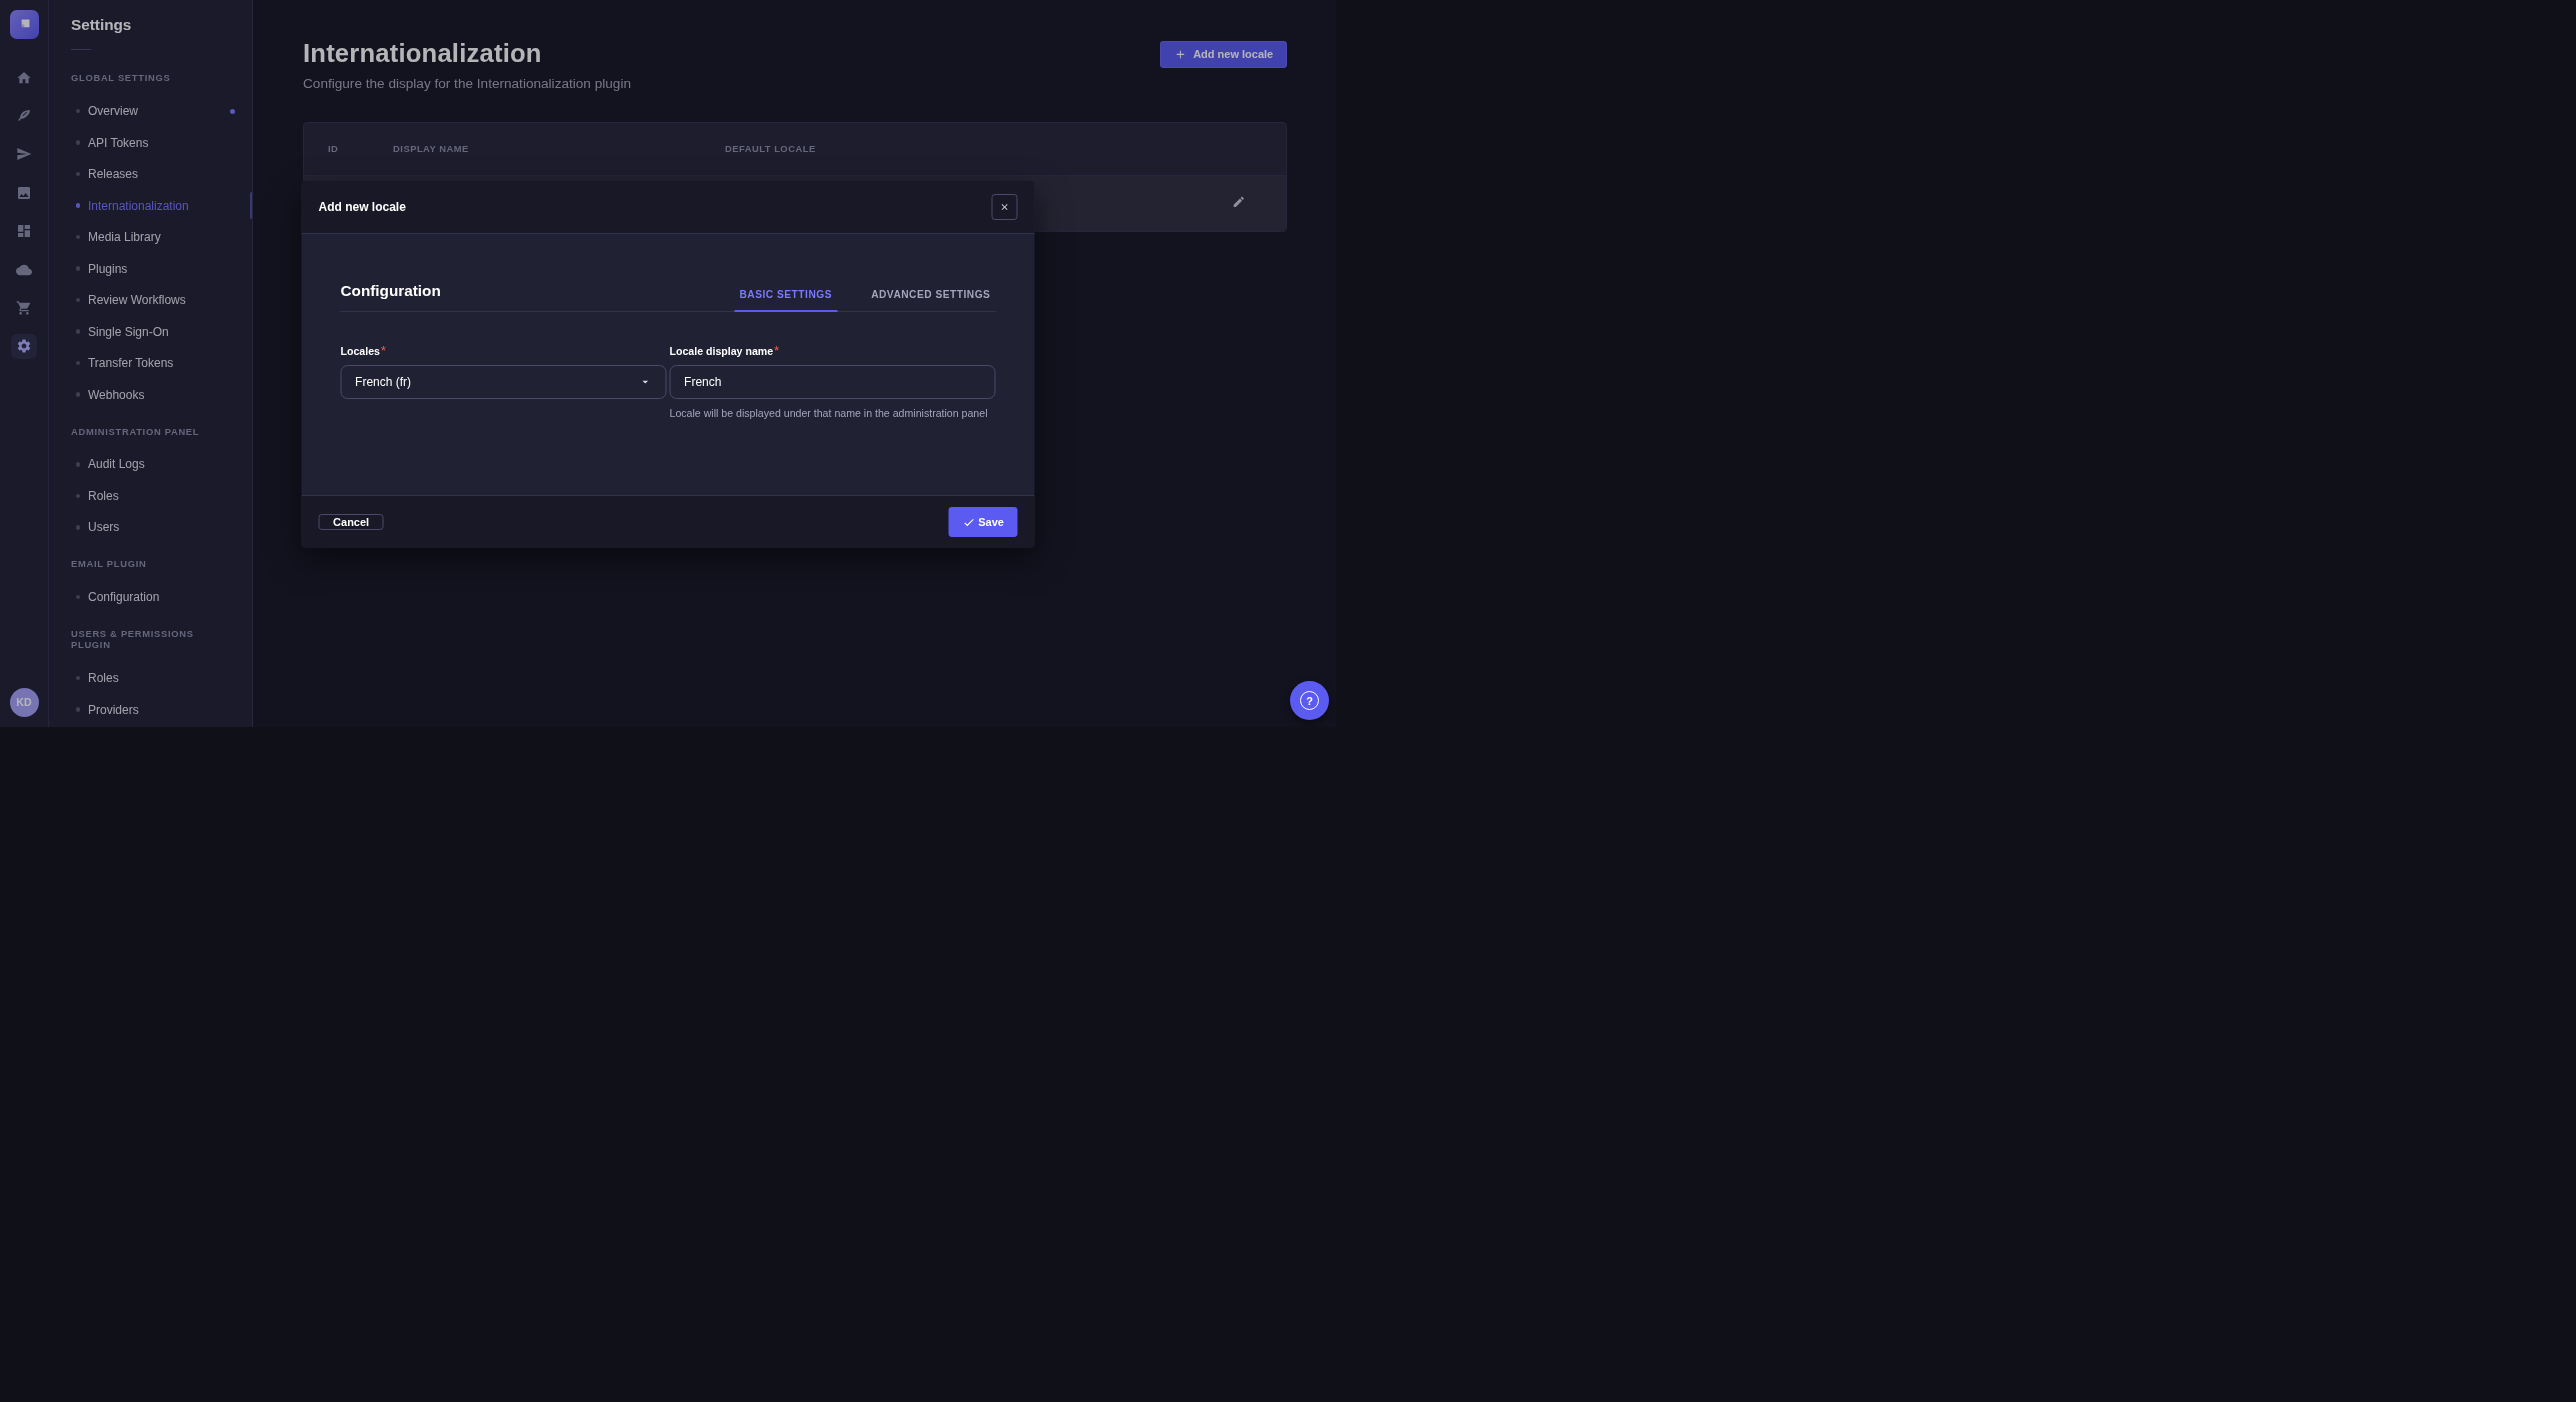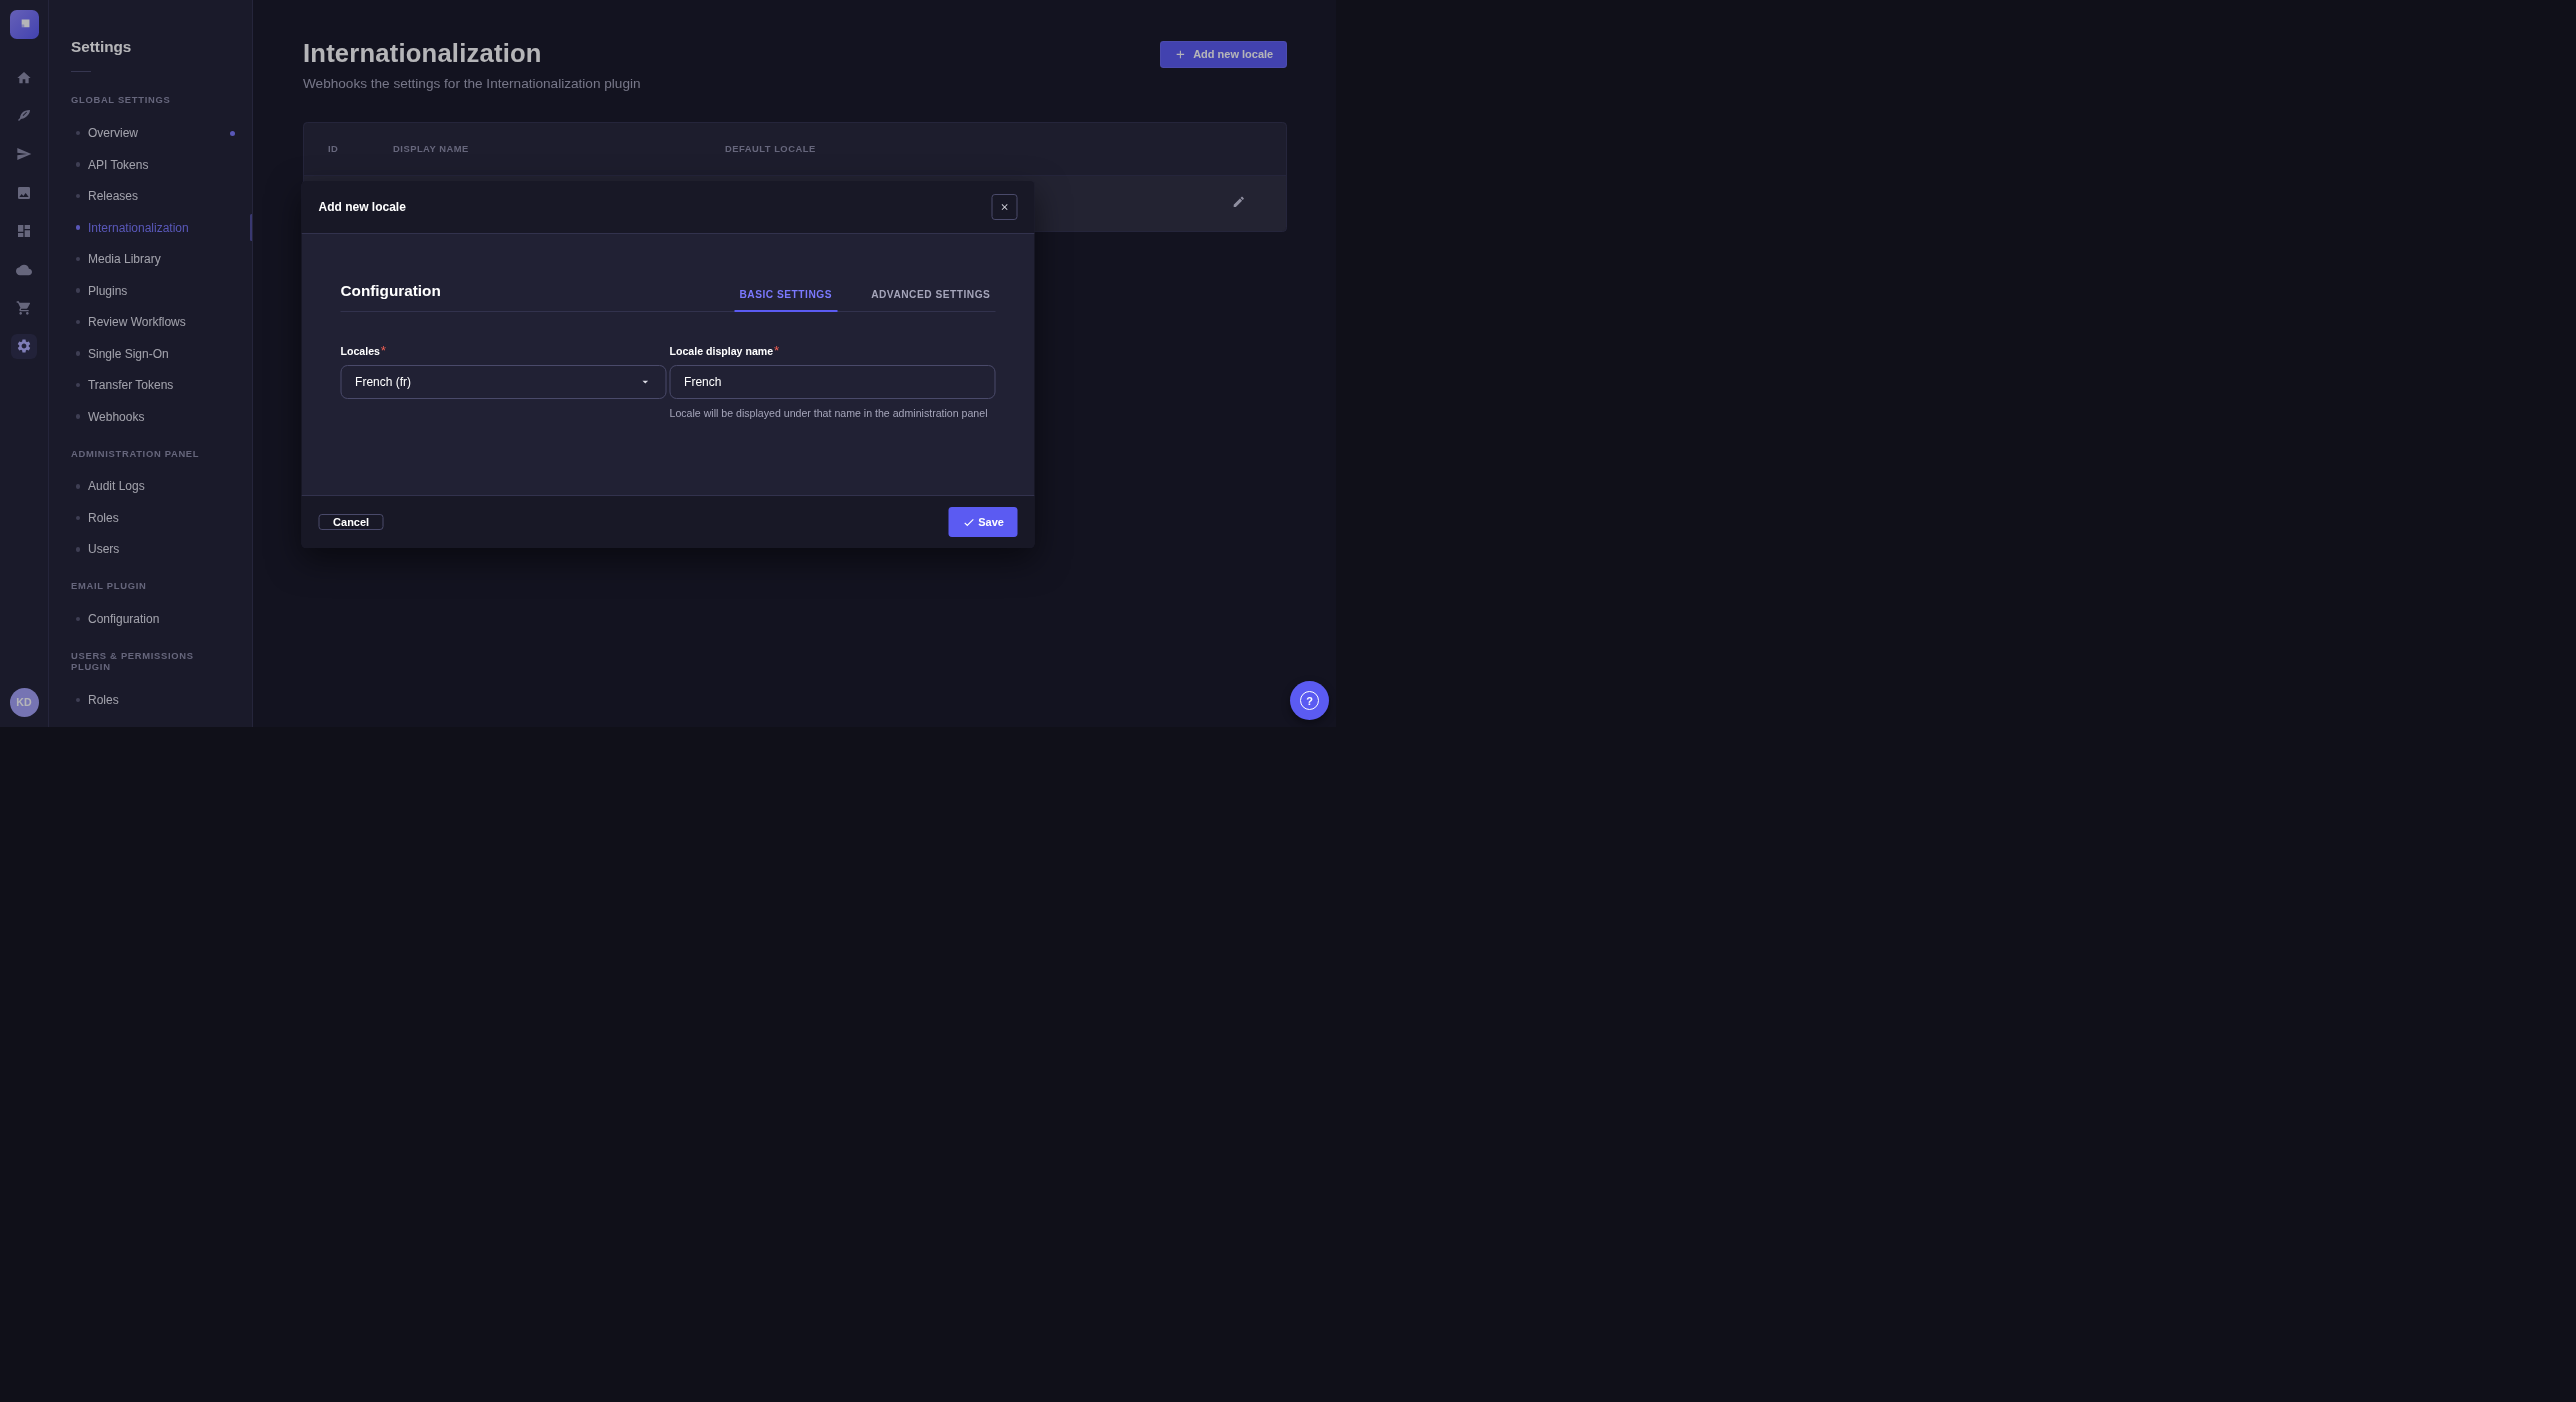--- a/index.html
+++ b/index.html
@@ -34,21 +34,21 @@
   .avatar {
     margin-top:auto; width:29px; height:29px; border-radius:50%;
     background:#a5a3f8; color:#fff; font-size:10.6px; font-weight:700;
     display:flex; align-items:center; justify-content:center; cursor:pointer;
   }
 
   
   .sidebar {
     width:204px; flex:none; background:var(--bg_panel,#212134);
     border-right:0.9px solid var(--border,#32324d);
-    padding-top:38px; position:relative; z-index:1; overflow:hidden;
+    padding-top:16px; position:relative; z-index:1; overflow:hidden;
   }
   .sidebar h1 { font-size:15.3px; font-weight:600; color:var(--text,#fff); margin:0 22px; }
   .title-divider { width:20.4px; height:0.9px; background:var(--border_light,#4a4a6a); margin:14.5px 22px 0; }
   .side-section { margin-top:15.3px; }
   .side-section.first { margin-top:23px; }
   .side-section-label {
     font-size:9.4px; font-weight:600; letter-spacing:0.7px;
     color:var(--text_dim,#8e8ea9); padding:0 22px; margin-bottom:12px;
   }
   .nav-item {
@@ -297,21 +297,21 @@
         <span class="nav-label">Providers</span>
       </div>
     </div>
   </aside>
 
   <main class="main">
     <div class="main-inner">
       <div class="page-header">
         <div>
           <h2 class="page-title">Internationalization</h2>
-          <div class="page-subtitle">Webhooks the settings for the Internationalization plugin</div>
+          <div class="page-subtitle">Configure the display for the Internationalization plugin</div>
         </div>
         <button class="add-btn">
           <svg viewBox="0 0 24 24">
               <path d="M19 13h-6v6h-2v-6H5v-2h6V5h2v6h6v2z"></path>
             </svg>
           <span>Add new locale</span>
         </button>
       </div>
 
       <div class="table">

